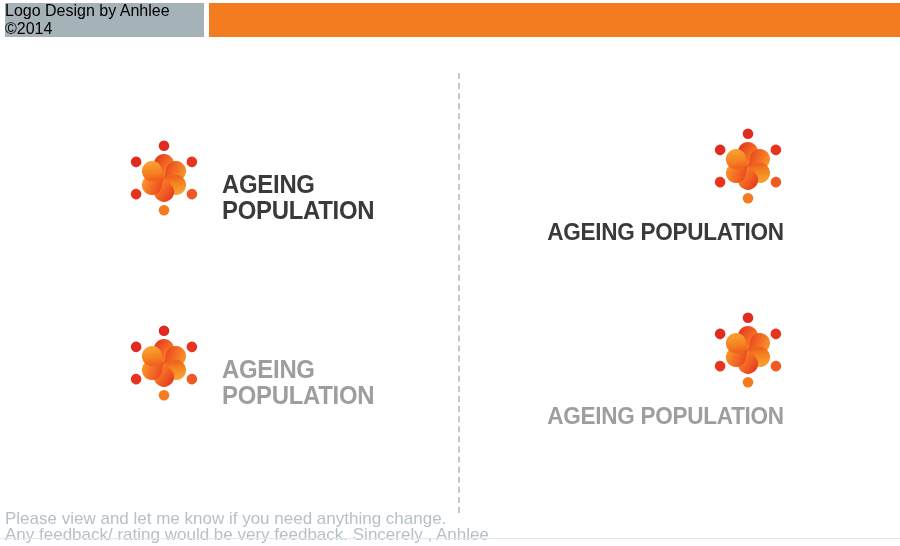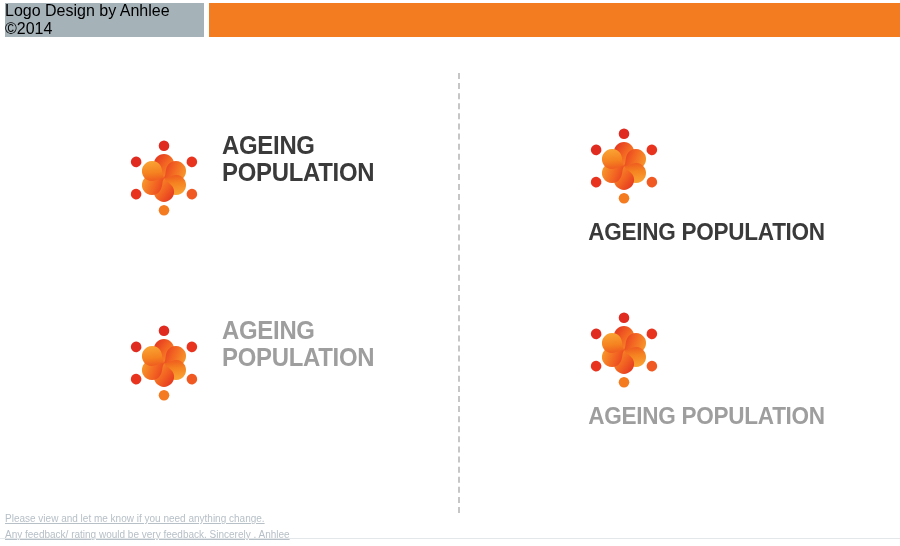--- a/index.html
+++ b/index.html
@@ -58,25 +58,25 @@
     left: 458px;
     top: 31px;
     width: 0;
     height: 440px;
     border-left: 2px dashed #c6c6c6;
   }
 
   .logo-lockup {
     position: absolute;
     display: flex;
-    align-items: flex-start;
+    align-items: flex-end;
   }
   .logo-lockup.stacked {
     flex-direction: column;
-    align-items: flex-start;
+    align-items: flex-end;
   }
 
   .mark {
     display: block;
     flex: 0 0 auto;
   }
 
   .wordmark {
     font-family: "Liberation Sans", sans-serif;
     font-weight: bold;
@@ -112,25 +112,24 @@
   #lockup-stacked-gray .wordmark {
     font-size: 24.5px;
     margin-top: 7px;
   }
 
   
   #footer-note {
     position: absolute;
     left: 5px;
     top: 469px;
-    font-size: 10px;
+    font-size: 17px;
     color: #b7c0c7;
     line-height: 16px;
     font-family: "Liberation Sans", sans-serif;
-    text-decoration: underline;
   }
   #footer-note div { display: block; }
   #footer-rule {
     position: absolute;
     left: 0;
     top: 496px;
     width: 900px;
     height: 1px;
     background: #e3e7ea;
   }

